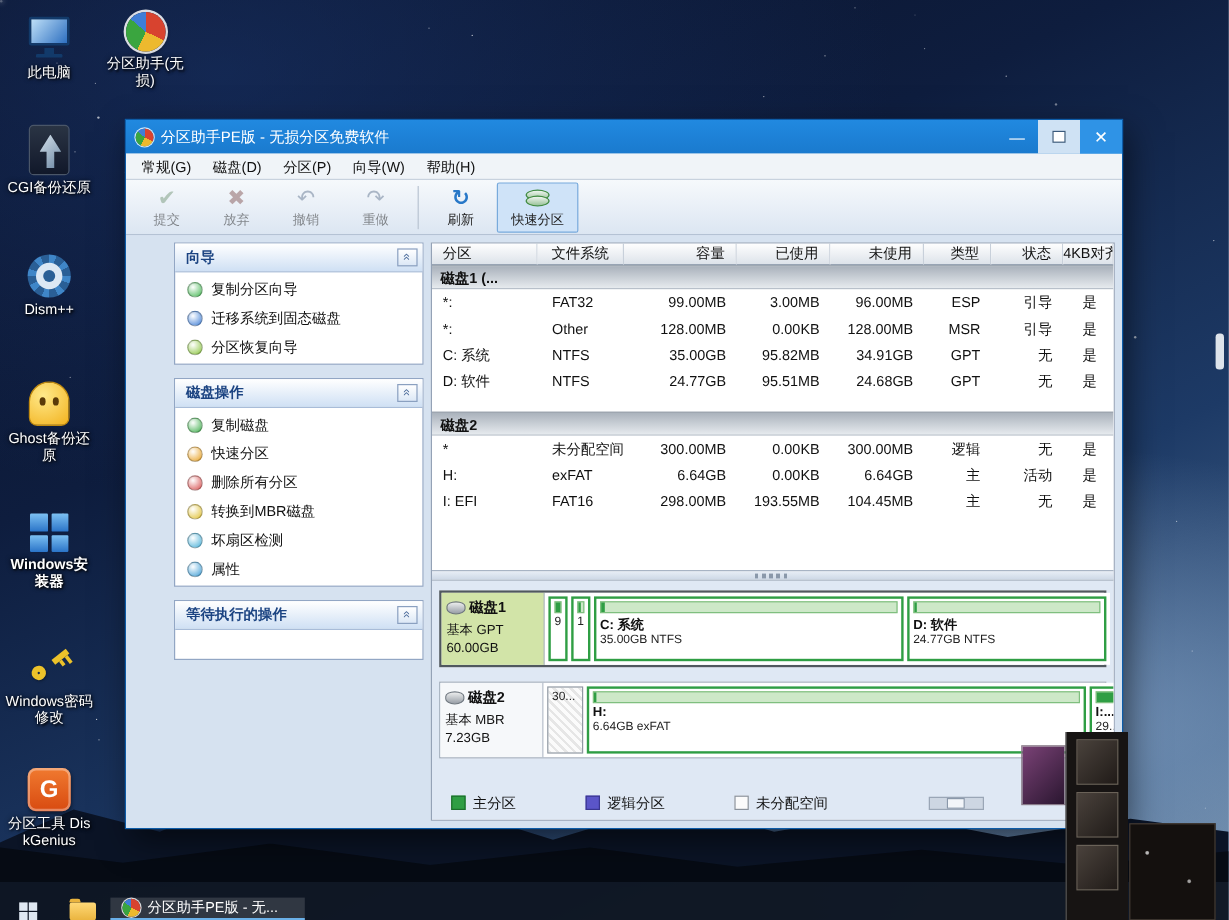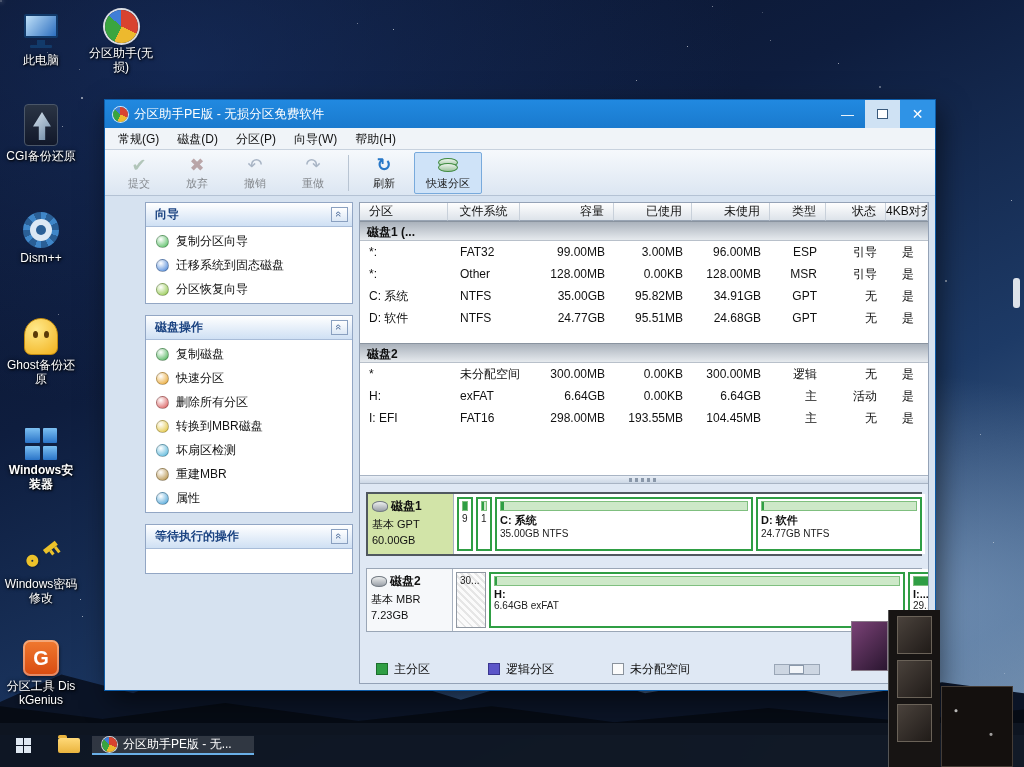--- a/index.html
+++ b/index.html
@@ -124,21 +124,21 @@
   .legend{height:28px;display:flex;align-items:center;gap:58px;padding-left:16px;background:#dfe8f4;}
   .lg-item{display:flex;align-items:center;gap:6px;font-size:12px;color:#111;}
   .lg-sq{width:12px;height:12px;display:inline-block;}
   .lg-sq.primary{background:#2f9e44;border:1px solid #1c6e2c;}
   .lg-sq.logical{background:#5b55c8;border:1px solid #3a3690;}
   .lg-sq.unallocated{background:#fbfbfb;border:1px solid #8a929c;}
   .mini-scroll{width:46px;height:11px;background:#cdd6e2;border:1px solid #9aa6b6;margin-left:26px;position:relative;}
   .mini-scroll .mini-handle{position:absolute;left:14px;top:0;width:15px;height:9px;background:#f2f5f9;border:1px solid #8a98aa;}
 
   
-  .taskbar{position:absolute;left:0;bottom:0;width:100%;height:44px;background:rgba(14,22,34,.97);display:flex;align-items:center;z-index:60;}
+  .taskbar{position:absolute;left:0;bottom:0;width:100%;height:32px;background:rgba(14,22,34,.97);display:flex;align-items:flex-end;z-index:60;}
   .tb-start,.tb-task{width:46px;display:flex;align-items:center;justify-content:center;}
   .winlogo{display:grid;grid-template-columns:7px 7px;grid-template-rows:7px 7px;gap:1px;}
   .winlogo i{background:#dfe8f2;display:block;}
   .folder{width:22px;height:15px;background:linear-gradient(#ffd978,#eab43e);border-radius:2px;position:relative;}
   .folder::before{content:"";position:absolute;top:-3px;left:0;width:9px;height:3px;background:#eab43e;border-radius:2px 2px 0 0;}
   .tb-app{display:flex;align-items:center;gap:6px;padding:0 10px;background:rgba(255,255,255,.14);border-bottom:2px solid #6ab0e8;width:162px;}
   .tb-app-label{color:#fff;font-size:12px;white-space:nowrap;overflow:hidden;}
 
   
   .art-purple{position:absolute;left:851px;top:621px;width:37px;height:50px;z-index:30;border:1px solid #887a88;
@@ -382,24 +382,20 @@
             </div>
             <div class="sb-item">
               <span class="sbi" style="background: radial-gradient(circle at 35% 30%, rgb(255, 255, 255), rgb(224, 192, 48));"></span>
               <span class="sb-label">转换到MBR磁盘</span>
             </div>
             <div class="sb-item">
               <span class="sbi" style="background: radial-gradient(circle at 35% 30%, rgb(255, 255, 255), rgb(72, 176, 216));"></span>
               <span class="sb-label">坏扇区检测</span>
             </div>
             <div class="sb-item">
-              <span class="sbi" style="background: radial-gradient(circle at 35% 30%, rgb(255, 255, 255), rgb(176, 136, 56));"></span>
-              <span class="sb-label">重建MBR</span>
-            </div>
-            <div class="sb-item">
               <span class="sbi" style="background: radial-gradient(circle at 35% 30%, rgb(255, 255, 255), rgb(63, 158, 214));"></span>
               <span class="sb-label">属性</span>
             </div>
           </div>
         </div>
         <div class="sb-section">
           <div class="sb-header">
             <span class="sb-title">等待执行的操作</span>
             <span class="sb-collapse"><span>«</span></span>
           </div>

